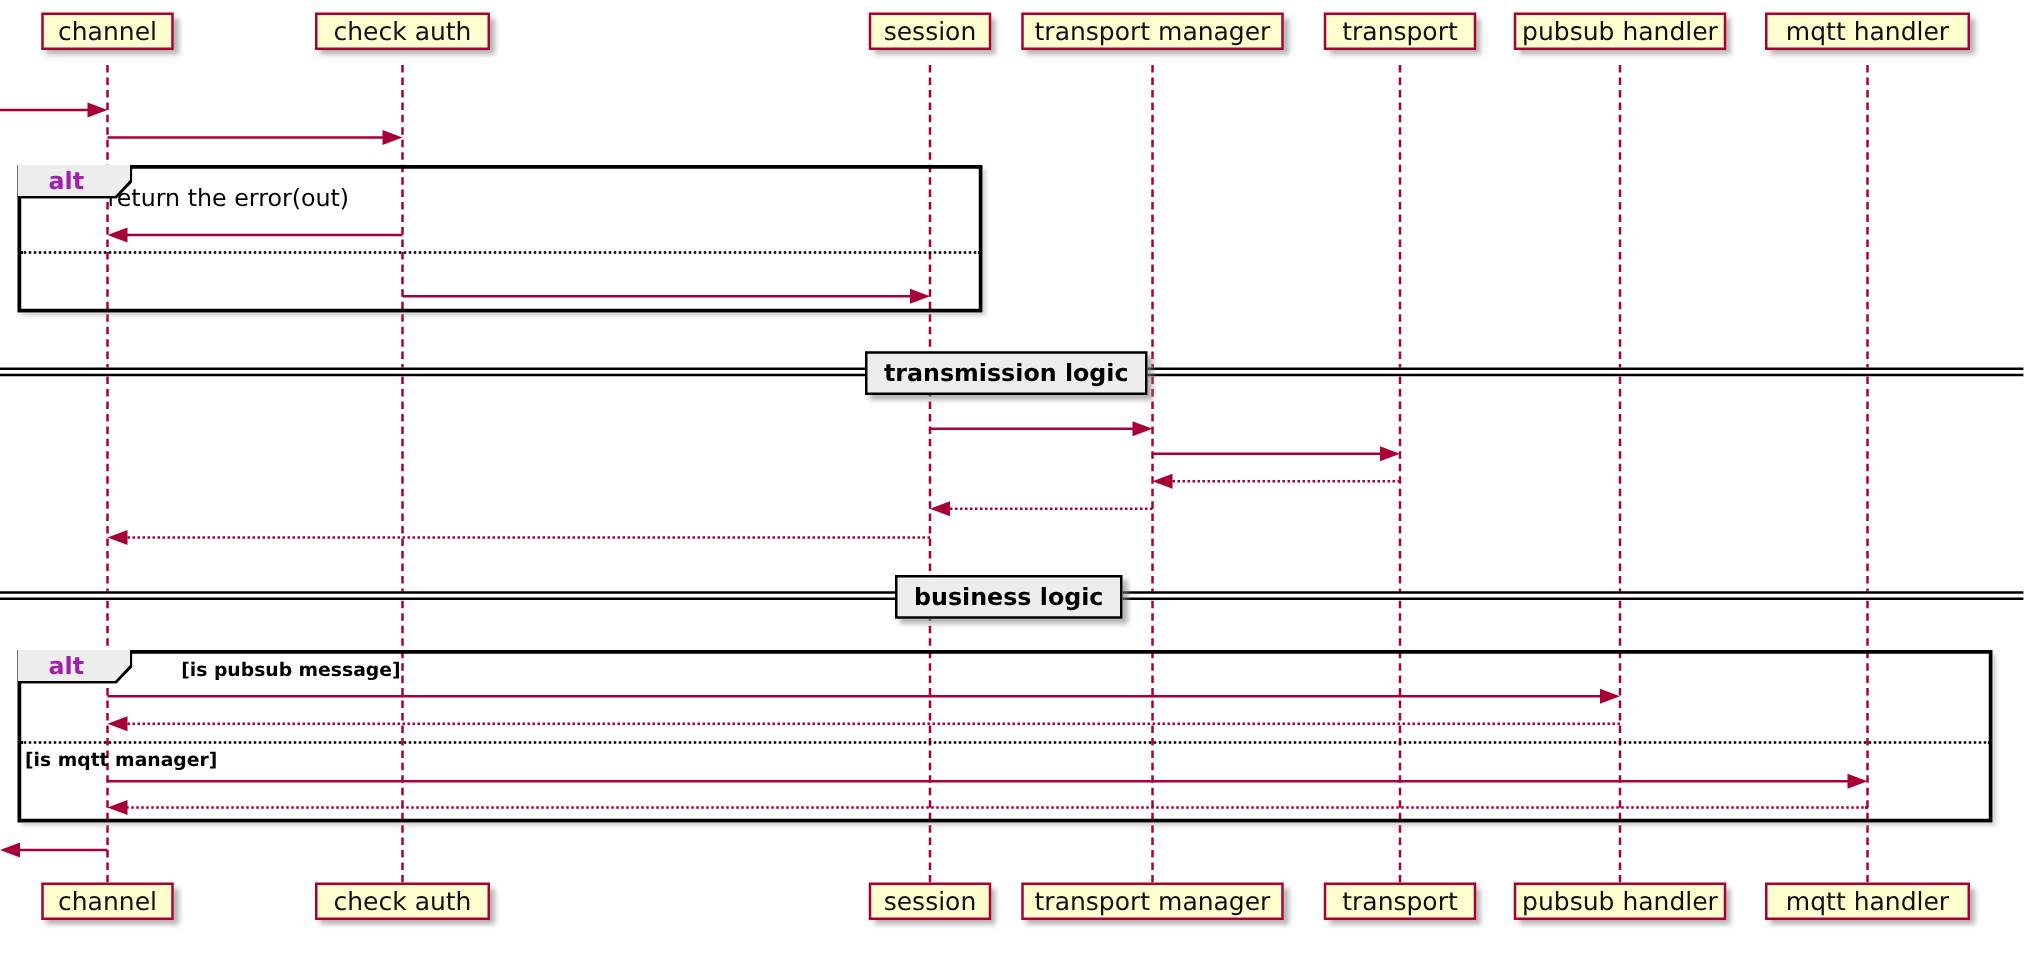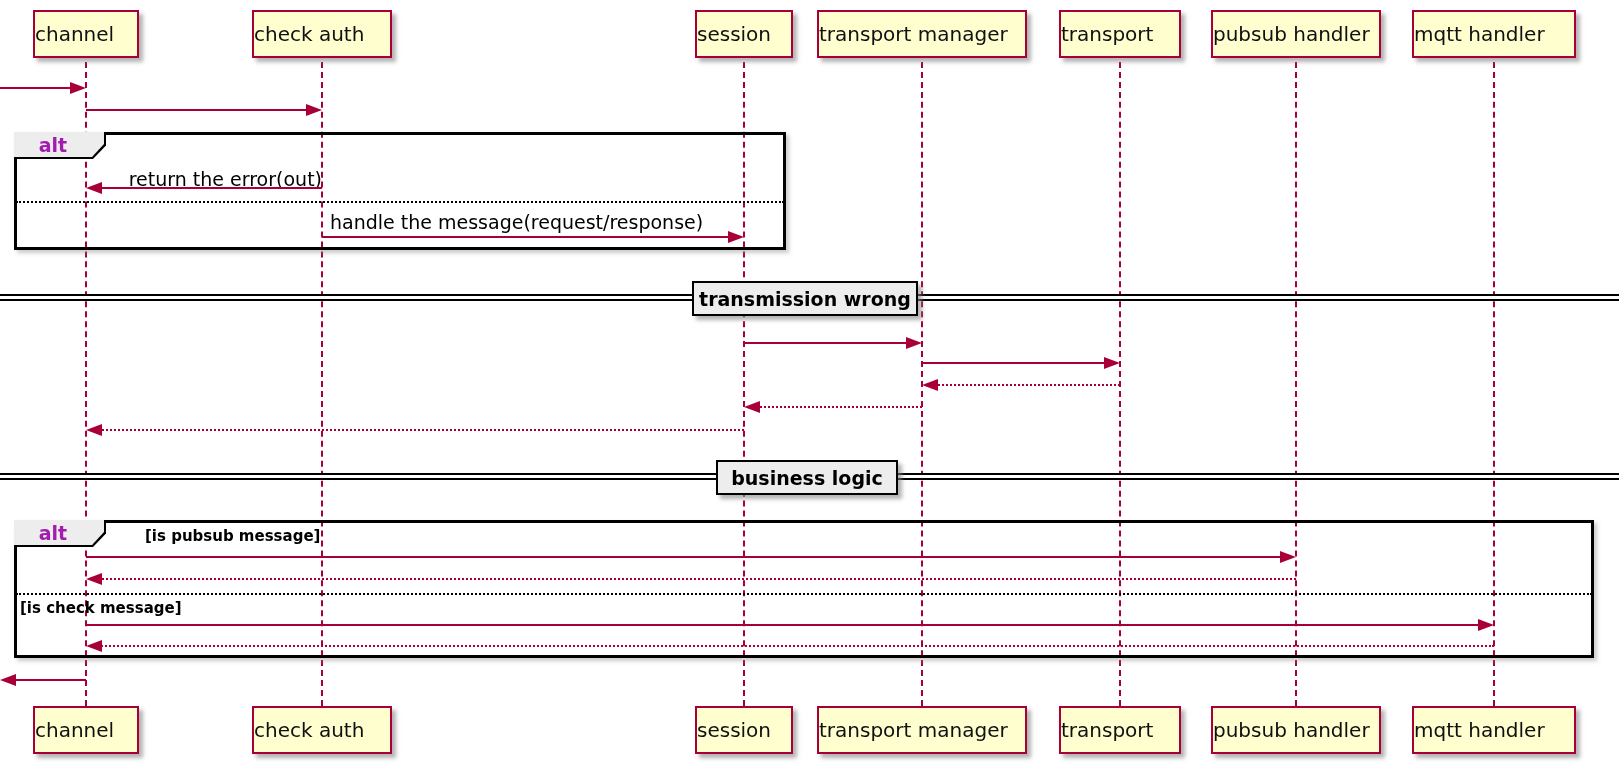--- a/index.html
+++ b/index.html
@@ -9,23 +9,23 @@
     --lifeline:#A80036;
     --frame-border:#000000;
     --label-fill:#EDEDED;
   }
   html,body{margin:0;padding:0;background:#fff;}
   body{font-family:"DejaVu Sans","Liberation Sans",sans-serif;}
   #canvas{position:relative;width:1619px;height:774px;background:#fff;overflow:hidden;}
 
   .lifeline{position:absolute;top:52px;height:654px;width:0;border-left:2px dashed var(--lifeline);z-index:1;}
 
-  .pbox{position:absolute;height:48px;background:var(--participant-fill);
+  .pbox{position:absolute;height:30px;background:var(--participant-fill);
         border:2px solid var(--participant-border);box-sizing:border-box;
-        display:flex;align-items:center;justify-content:flex-start;
+        display:flex;align-items:center;justify-content:center;
         font-size:20px;color:#101010;white-space:nowrap;
         box-shadow:4px 4px 4px rgba(130,130,130,.6);z-index:4;}
 
   .msg-line{position:absolute;height:0;border-top:2px solid var(--arrow);z-index:3;}
   .msg-line.dotted{border-top-style:dotted;border-top-width:2.5px;}
   .head{position:absolute;width:0;height:0;border-top:6px solid transparent;border-bottom:6px solid transparent;z-index:3;}
   .head.right{border-left:16px solid var(--arrow);}
   .head.left{border-right:16px solid var(--arrow);}
 
   .msg-label{position:absolute;font-size:19px;color:#000;white-space:nowrap;z-index:3;}
@@ -111,32 +111,31 @@
   <div class="head right" style="left:70px;top:82px;"></div>
 
   <div class="msg-line" style="left:86px;top:109px;width:222px;"></div>
   <div class="head right" style="left:306px;top:104px;"></div>
 
   <div class="frame" style="left:14px;top:132px;width:772px;height:118px;"></div>
   <div class="alt-tab" style="left:14px;top:132px;">
     <div class="alt-tab-inner">alt</div>
   </div>
 
-  <div class="msg-label" style="left:86px;top:168px;width:236px;text-align:right;">return the error(out)</div>
+  <div class="msg-label" style="left:86px;top:148px;width:236px;text-align:left;">return the error(out)</div>
   <div class="msg-line" style="left:98px;top:187px;width:224px;"></div>
   <div class="head left" style="left:86px;top:182px;"></div>
 
   <div class="frame-sep" style="left:16px;top:201px;width:768px;"></div>
 
-  <div class="msg-label" style="left:330px;top:211px;">handle the message(request/response)</div>
   <div class="msg-line" style="left:322px;top:236px;width:410px;"></div>
   <div class="head right" style="left:728px;top:231px;"></div>
 
   <div class="divider-lines" style="top:294px;"></div>
-  <div class="divider-label" style="left:692px;top:281px;width:226px;">transmission wrong</div>
+  <div class="divider-label" style="left:692px;top:281px;width:226px;">transmission logic</div>
 
   <div class="msg-line" style="left:744px;top:342px;width:166px;"></div>
   <div class="head right" style="left:906px;top:337px;"></div>
 
   <div class="msg-line" style="left:922px;top:362px;width:186px;"></div>
   <div class="head right" style="left:1104px;top:357px;"></div>
 
   <div class="msg-line dotted" style="left:934px;top:384px;width:186px;"></div>
   <div class="head left" style="left:922px;top:379px;"></div>
 
@@ -155,21 +154,21 @@
   </div>
   <div class="cond" style="left:133px;top:527px;margin-left:12px;">[is pubsub message]</div>
 
   <div class="msg-line" style="left:86px;top:556px;width:1198px;"></div>
   <div class="head right" style="left:1280px;top:551px;"></div>
 
   <div class="msg-line dotted" style="left:98px;top:578px;width:1198px;"></div>
   <div class="head left" style="left:86px;top:573px;"></div>
 
   <div class="frame-sep" style="left:16px;top:593px;width:1576px;"></div>
-  <div class="cond" style="left:20px;top:599px;">[is check message]</div>
+  <div class="cond" style="left:20px;top:599px;">[is mqtt manager]</div>
 
   <div class="msg-line" style="left:86px;top:624px;width:1396px;"></div>
   <div class="head right" style="left:1478px;top:619px;"></div>
 
   <div class="msg-line dotted" style="left:98px;top:645px;width:1396px;"></div>
   <div class="head left" style="left:86px;top:640px;"></div>
 
   <div class="msg-line" style="left:12px;top:679px;width:74px;"></div>
   <div class="head left" style="left:0;top:674px;"></div>
 

